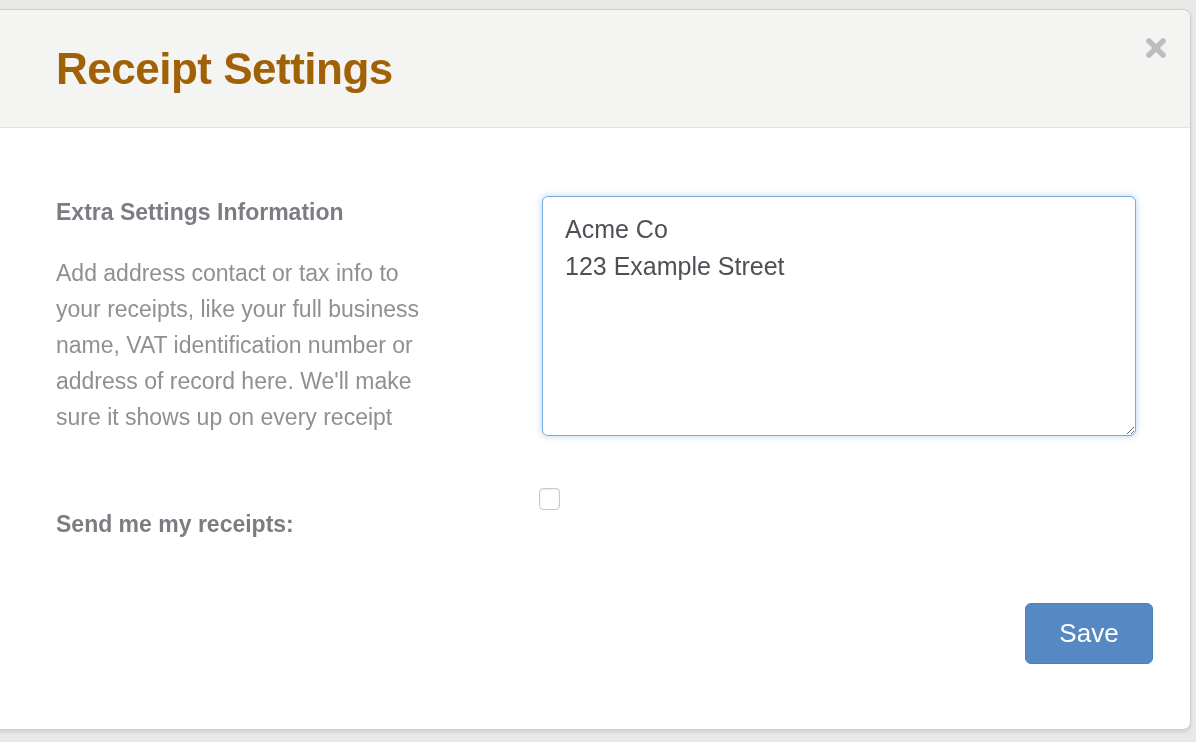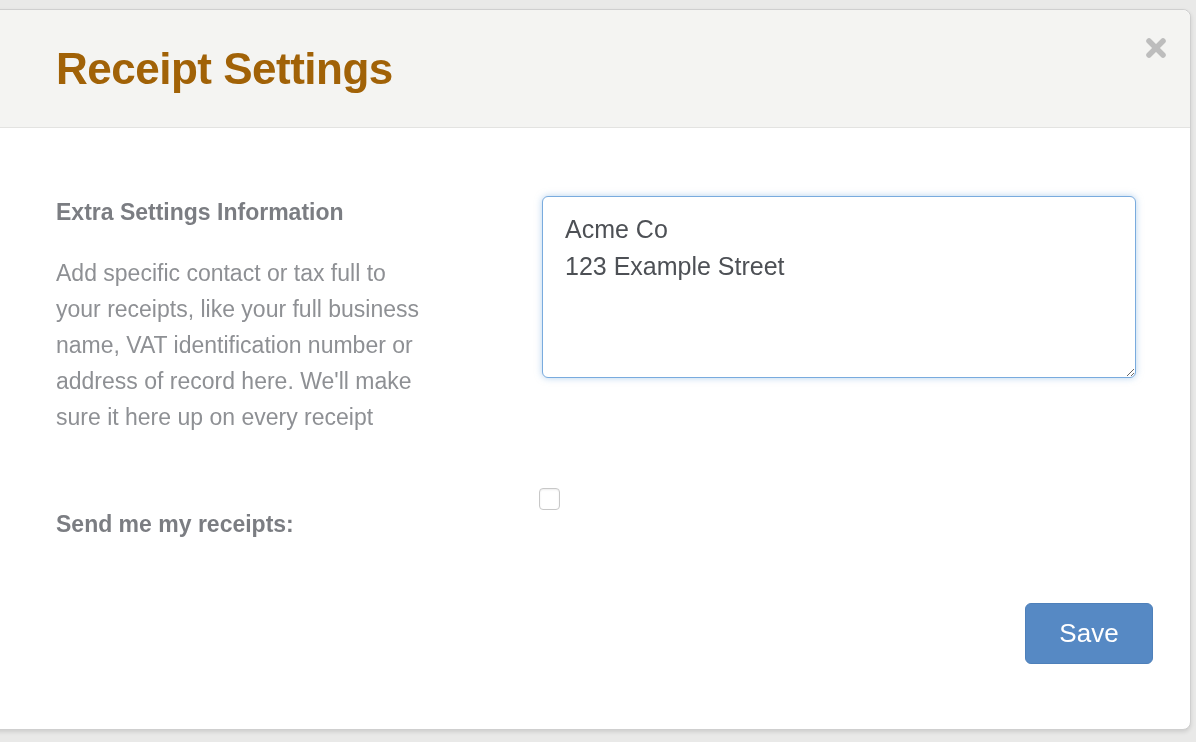--- a/index.html
+++ b/index.html
@@ -61,21 +61,21 @@
     position: absolute;
     left: 80px; top: 127px;
     width: 440px;
     font-size: 23px;
     line-height: 36px;
     color: #8e9094;
   }
   .billing-textarea {
     position: absolute;
     left: 566px; top: 68px;
-    width: 594px; height: 182px;
+    width: 594px; height: 240px;
     border: 1px solid #79abde;
     border-radius: 6px;
     outline: none;
     box-shadow: 0 0 7px rgba(121,171,222,0.55);
     padding: 14px 22px;
     font-family: "Liberation Sans", "DejaVu Sans", sans-serif;
     font-size: 25px;
     line-height: 37px;
     color: #4d5055;
     resize: both;
@@ -122,25 +122,25 @@
         <line x1="18" y1="4" x2="4" y2="18" stroke="#bdbdbd" stroke-width="5.5" stroke-linecap="round"></line>
       </svg>
     </span>
   </button>
 
   <div class="modal-body">
 
     <div class="section-label label-billing">Extra Settings Information</div>
 
     <div class="billing-desc">
-      <div>Add specific contact or tax full to</div>
+      <div>Add address contact or tax info to</div>
       <div>your receipts, like your full business</div>
       <div>name, VAT identification number or</div>
       <div>address of record here. We'll make</div>
-      <div>sure it here up on every receipt</div>
+      <div>sure it shows up on every receipt</div>
     </div>
 
     <textarea class="billing-textarea" spellcheck="false" autofocus="" style="">Acme Co
 123 Example Street</textarea>
 
     <div class="section-label label-receipts">Send me my receipts:</div>
 
     <input type="checkbox" class="receipts-checkbox" style="">
 
     <button class="save-btn">Save</button>

